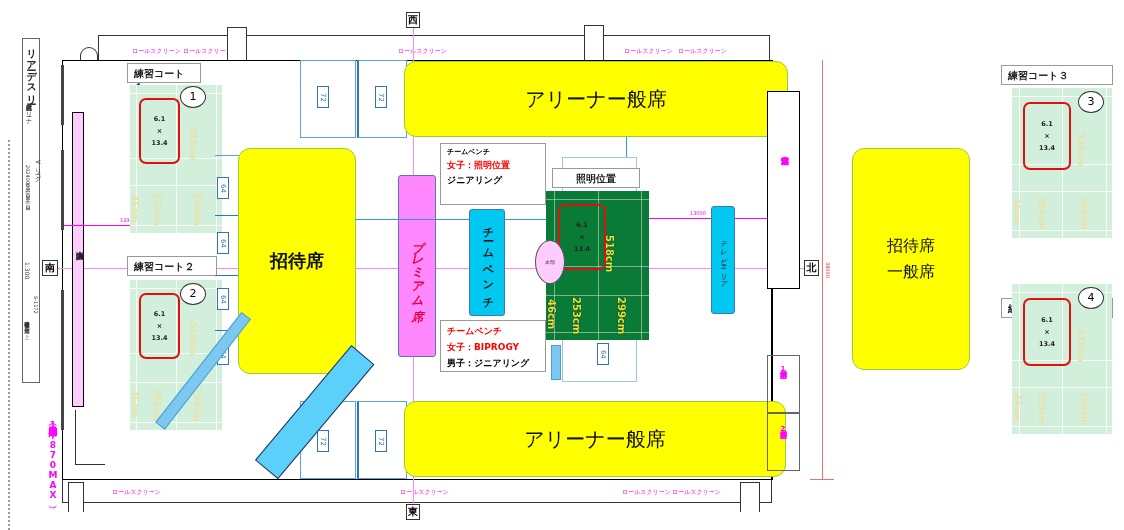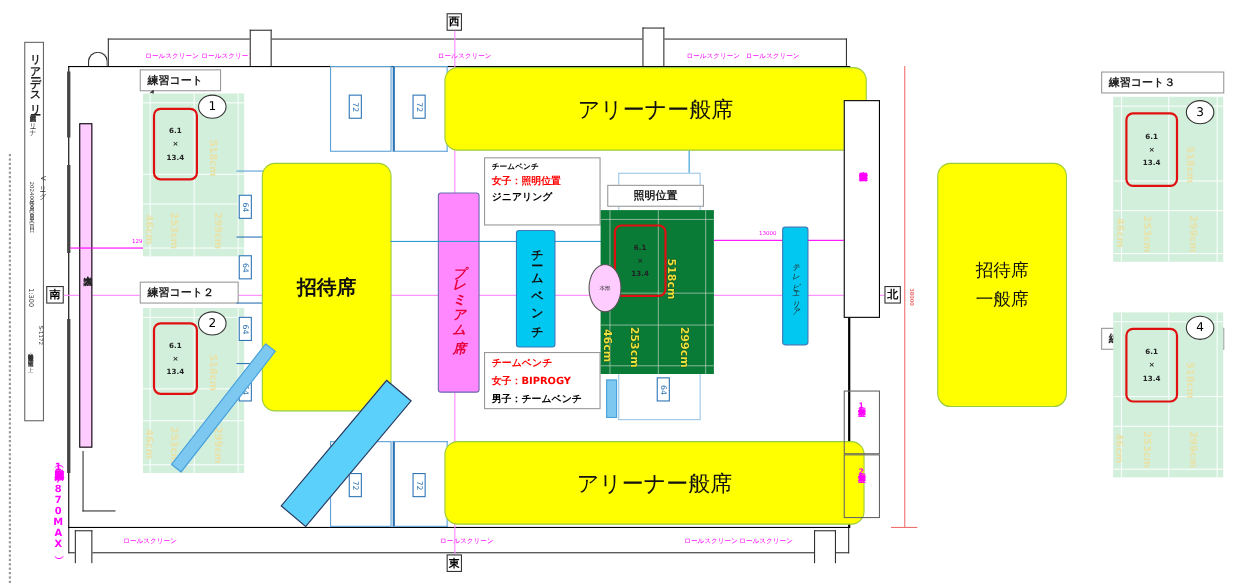--- a/index.html
+++ b/index.html
@@ -167,21 +167,21 @@
   <div style="line-height:15px;">ジニアリング</div>
 </div>
 
 <div class="abs" style="left:469px;top:209px;width:36px;height:107px;background:#00c8f0;border:1px solid #3a7ab8;border-radius:3px;display:flex;align-items:center;justify-content:center;">
   <span class="vtext" style="font-size:11px;font-weight:bold;color:#111;letter-spacing:4px;">チームベンチ</span>
 </div>
 
 <div class="abs bench-box" style="left:440px;top:320px;width:106px;height:52px;">
   <div style="color:#ff0000;line-height:16px;">チームベンチ</div>
   <div style="color:#ff0000;line-height:16px;">女子：BIPROGY</div>
-  <div style="line-height:16px;">男子：チームベンチ</div>
+  <div style="line-height:16px;">男子：ジニアリング</div>
 </div>
 
 <div class="abs" style="left:562px;top:157px;width:75px;height:225px;border:1px solid #9cc8e8;"></div>
 <div class="abs" style="left:626px;top:137px;width:1px;height:20px;background:#2e9ad8;"></div>
 <div class="abs label-box" style="left:552px;top:168px;width:88px;height:20px;text-align:center;font-size:10px;">照明位置</div>
 
 <div class="abs match-court" style="left:546px;top:191px;width:103px;height:149px;">
   <div class="gl" style="left:8px;top:0;width:1px;height:149px;"></div>
   <div class="gl" style="left:95px;top:0;width:1px;height:149px;"></div>
   <div class="gl" style="left:52px;top:0;width:1px;height:149px;"></div>

